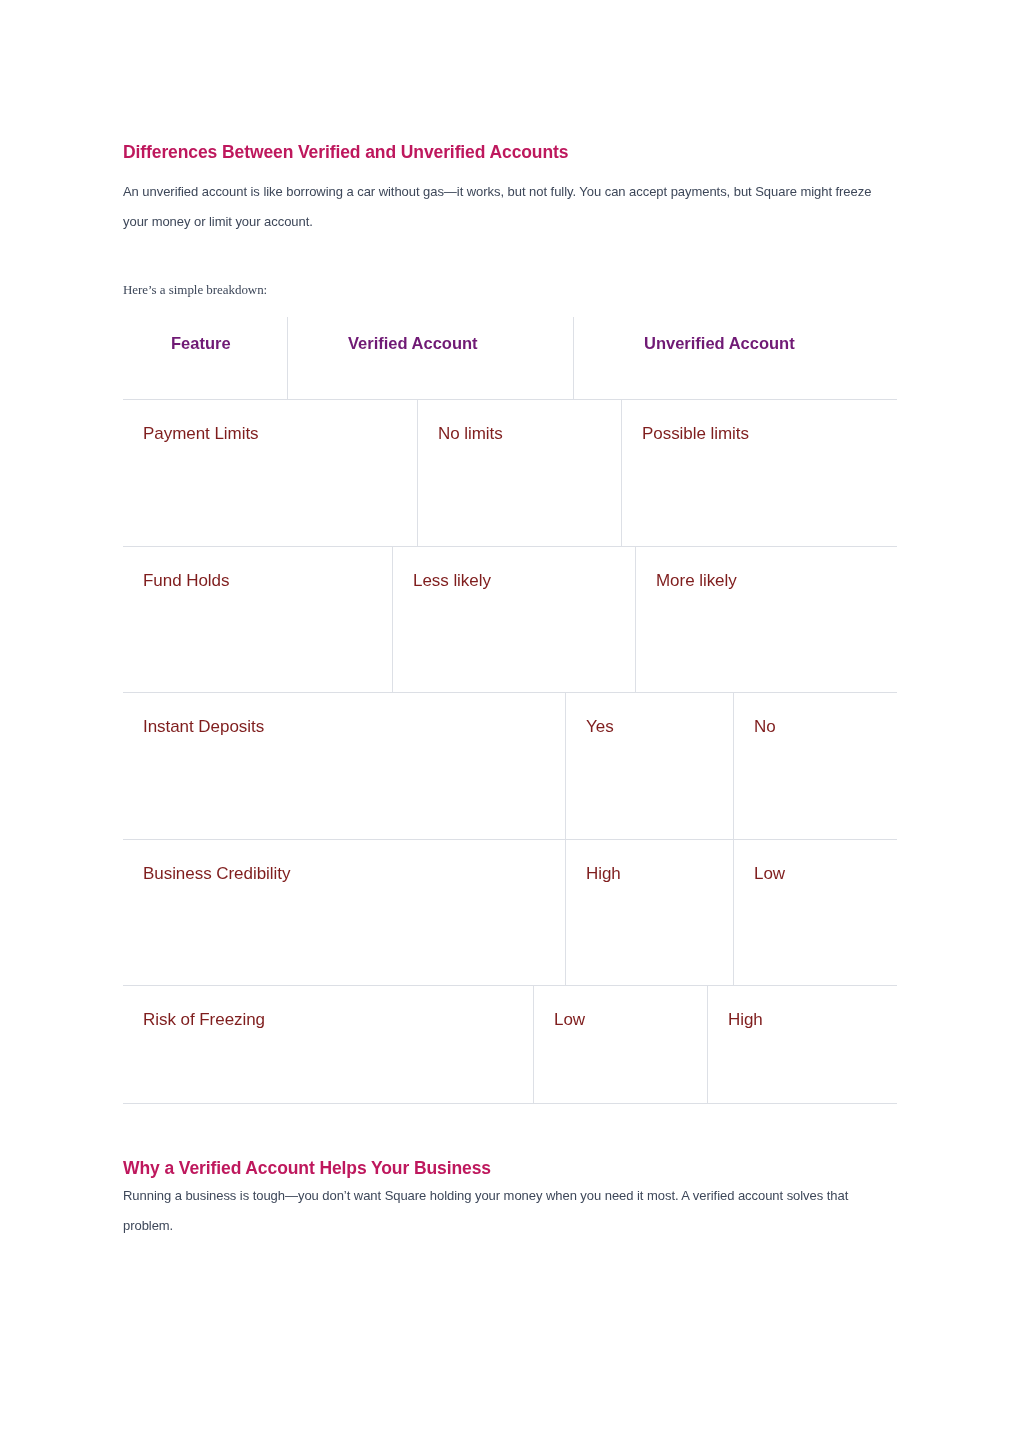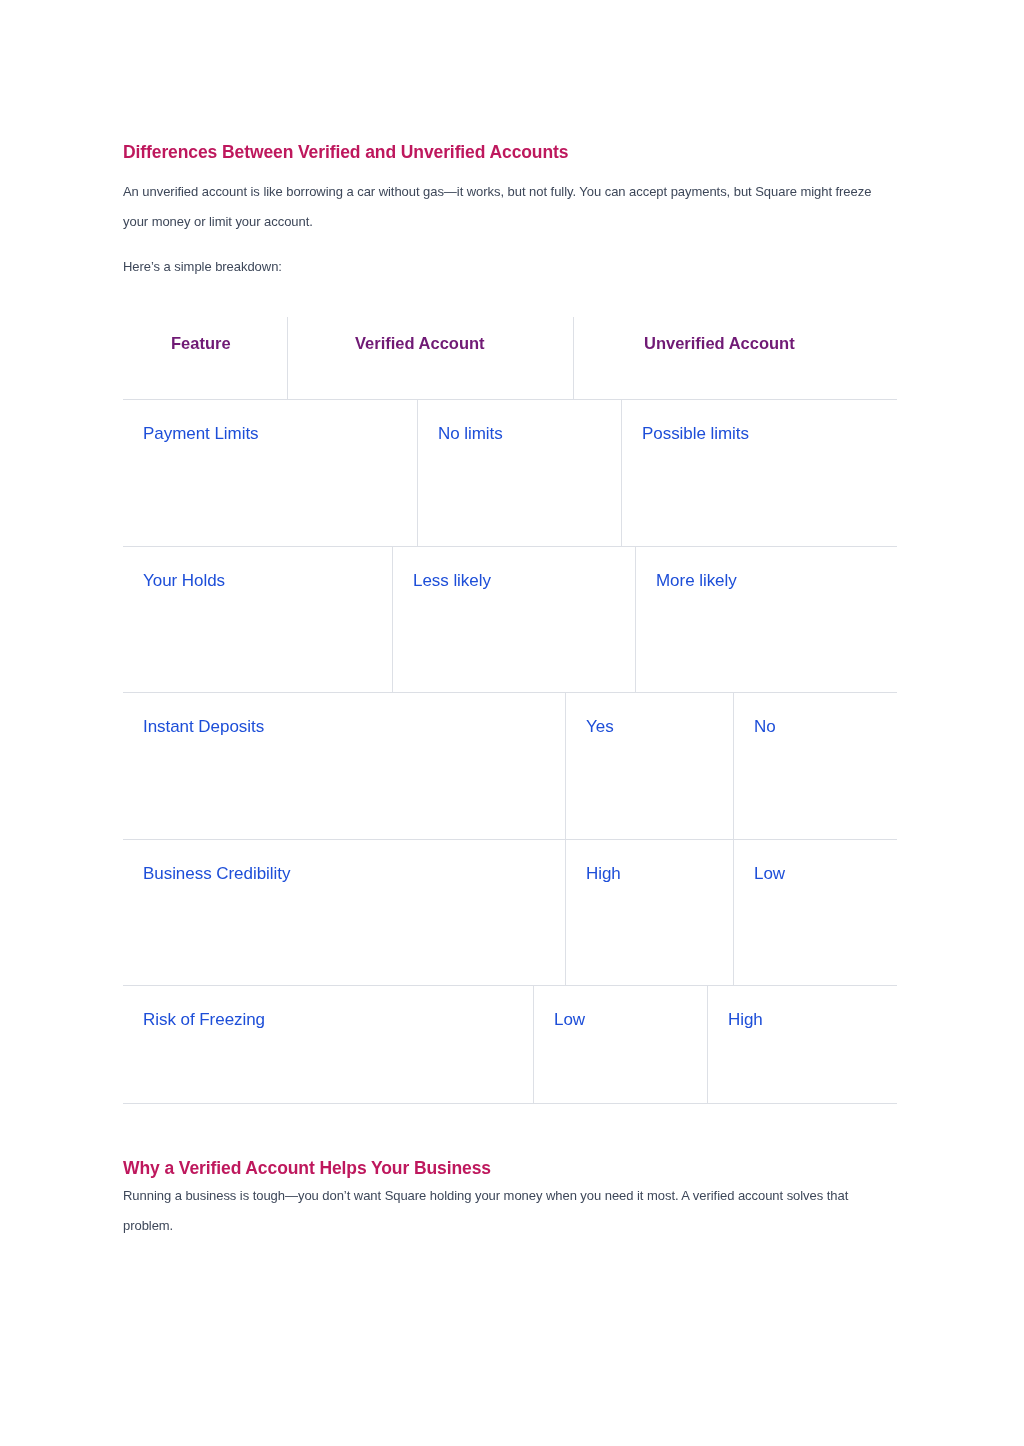--- a/index.html
+++ b/index.html
@@ -36,21 +36,21 @@
     position: absolute;
     left: 123px;
     font-size: 13px;
     line-height: 30px;
     color: #3d4759;
     letter-spacing: -0.05px;
   }
 
   #heading-top { top: 127px; }
   #intro-para  { top: 164px; width: 775px; }
-  #breakdown-line { top: 239px; width: 700px; }
+  #breakdown-line { top: 262px; width: 700px; font-family: Liberation Serif, serif; }
 
   
   .table-wrap {
     position: absolute;
     left: 123px;
     top: 317px;
     width: 774px;
     height: 787px;
   }
   .trow {
@@ -76,27 +76,27 @@
   
   .vdiv { border-left: 1.5px solid #dde0e6; }
 
   .hdr-text {
     font-size: 16.5px;
     font-weight: bold;
     color: #701a75;
   }
   .cel-text {
     font-size: 17px;
-    color: #1d4ed8;
+    color: #7f1d1d;
     letter-spacing: -0.05px;
   }
   
   #row-header .cell-text { top: 17px; }
   #row-header .hdr-c0 { left: 48px; }
-  #row-header .hdr-c1 { left: 67px; }
+  #row-header .hdr-c1 { left: 60px; }
   #row-header .hdr-c2 { left: 70px; }
 
   #footer-heading { top: 1140px; }
   #footer-para    { top: 1168px; width: 775px; }
 </style>
 </head>
 <body>
 
 <div class="page">
 
@@ -127,21 +127,21 @@
       <div class="cell vdiv" style="left:294px; width:204px;">
         <span class="cell-text cel-text">No limits</span>
       </div>
       <div class="cell vdiv" style="left:498px; width:276px;">
         <span class="cell-text cel-text">Possible limits</span>
       </div>
     </div>
 
     <div class="trow" style="top:230px; height:146px;">
       <div class="cell" style="left:0px; width:269px;">
-        <span class="cell-text cel-text">Your Holds</span>
+        <span class="cell-text cel-text">Fund Holds</span>
       </div>
       <div class="cell vdiv" style="left:269px; width:243px;">
         <span class="cell-text cel-text">Less likely</span>
       </div>
       <div class="cell vdiv" style="left:512px; width:262px;">
         <span class="cell-text cel-text">More likely</span>
       </div>
     </div>
 
     <div class="trow" style="top:376px; height:147px;">

